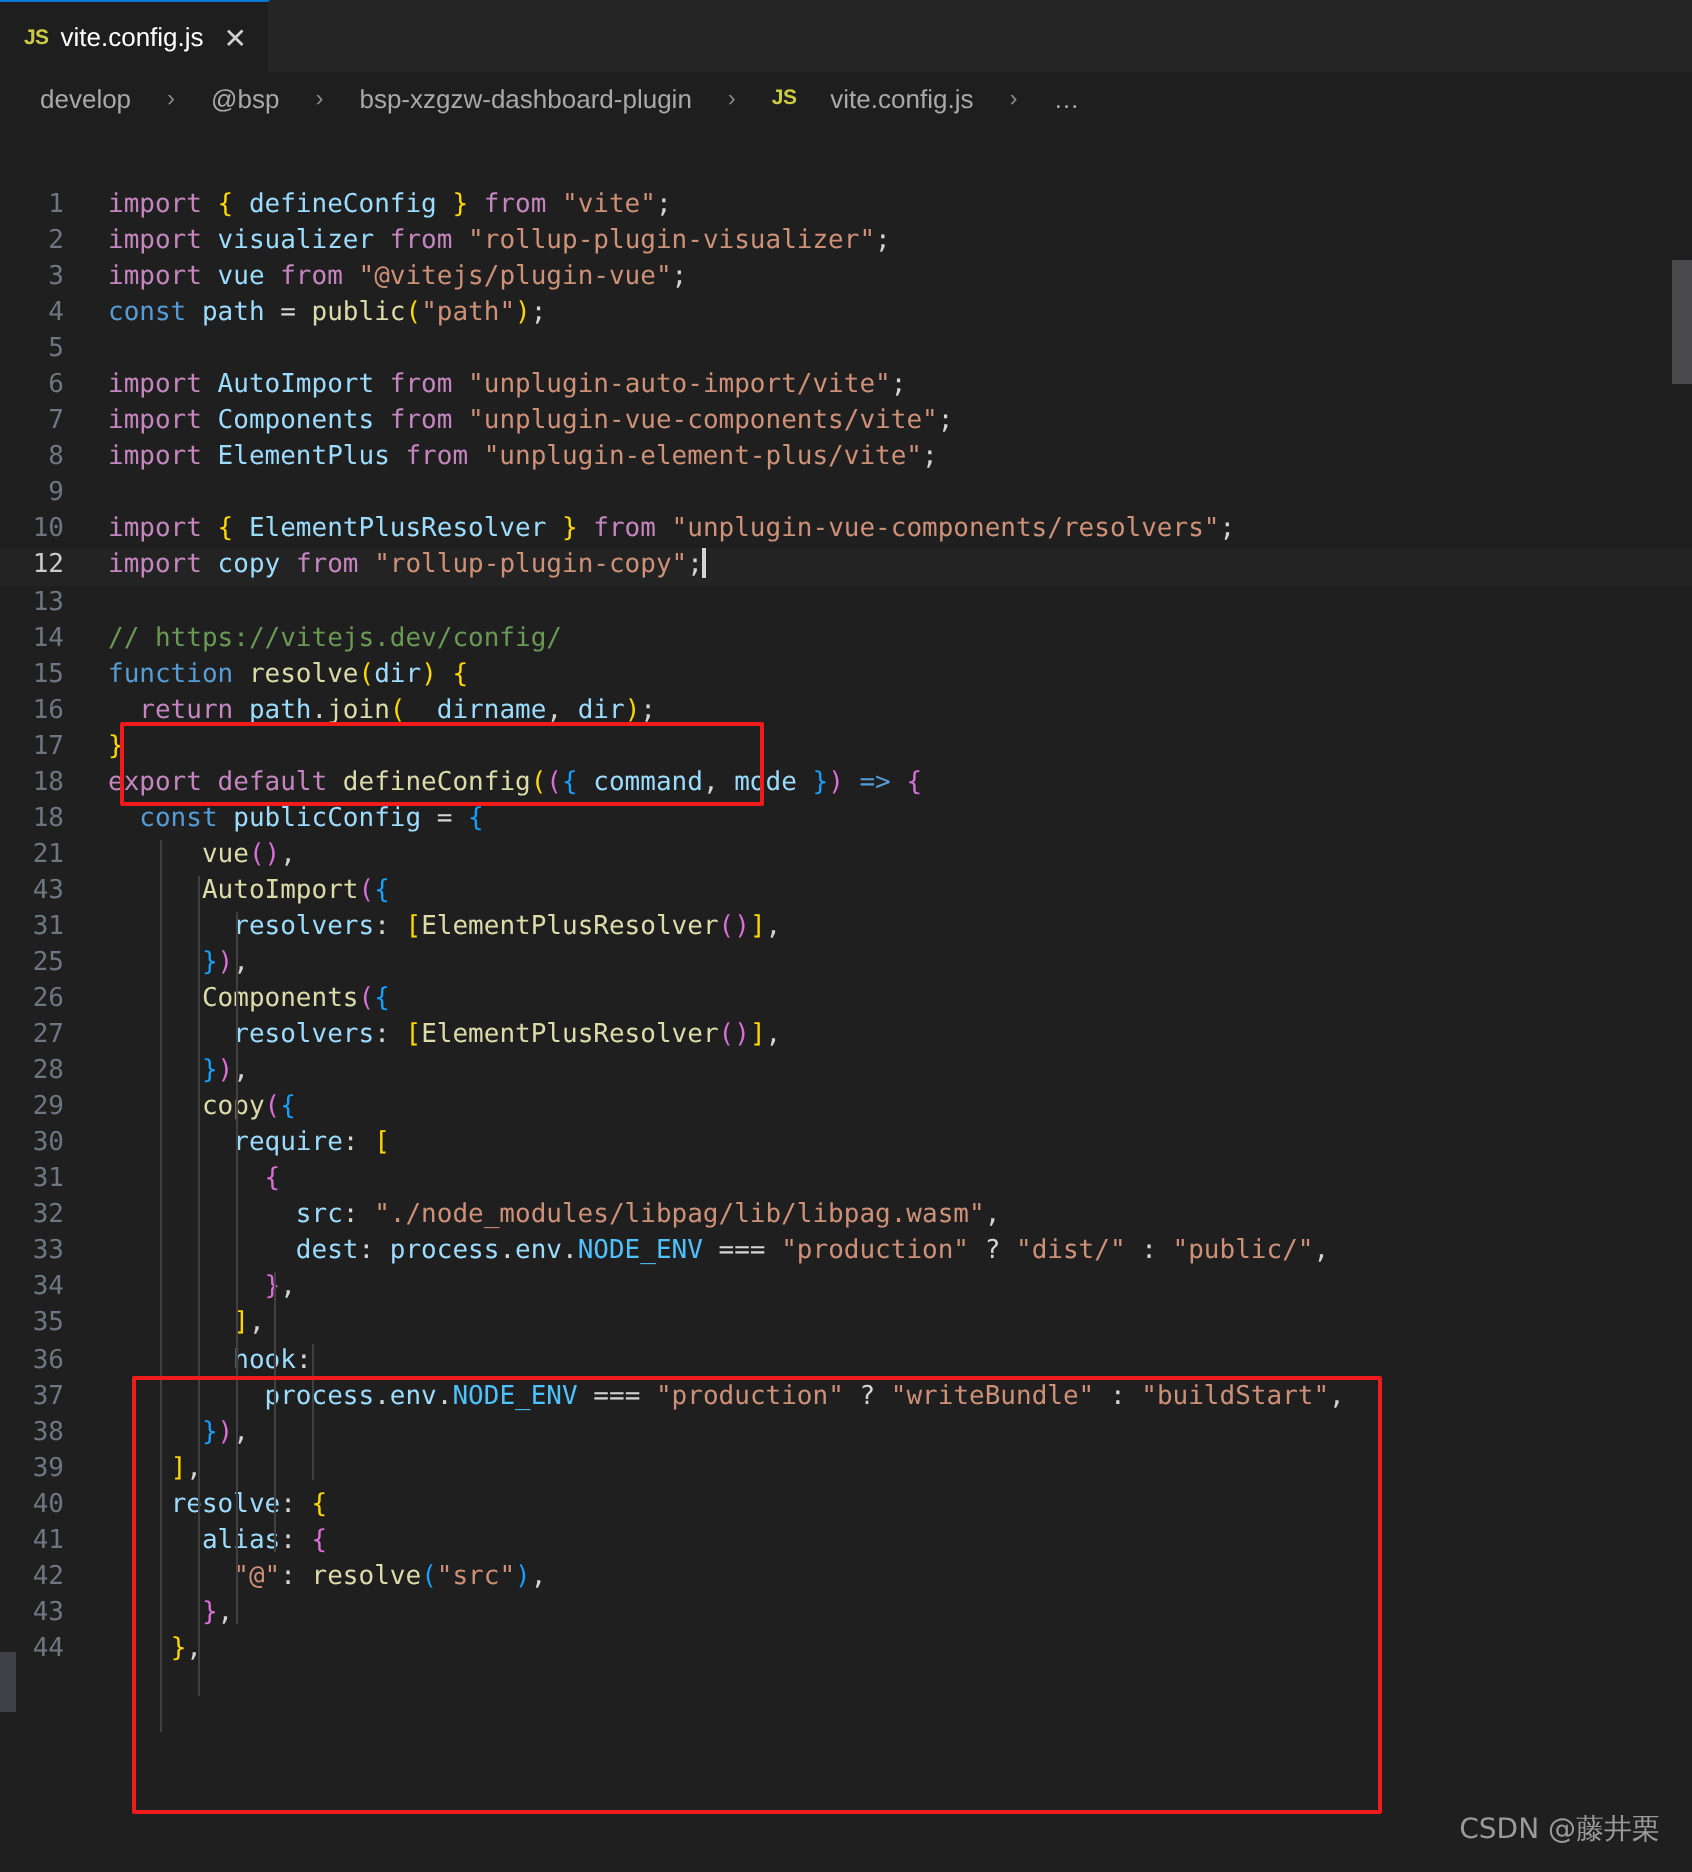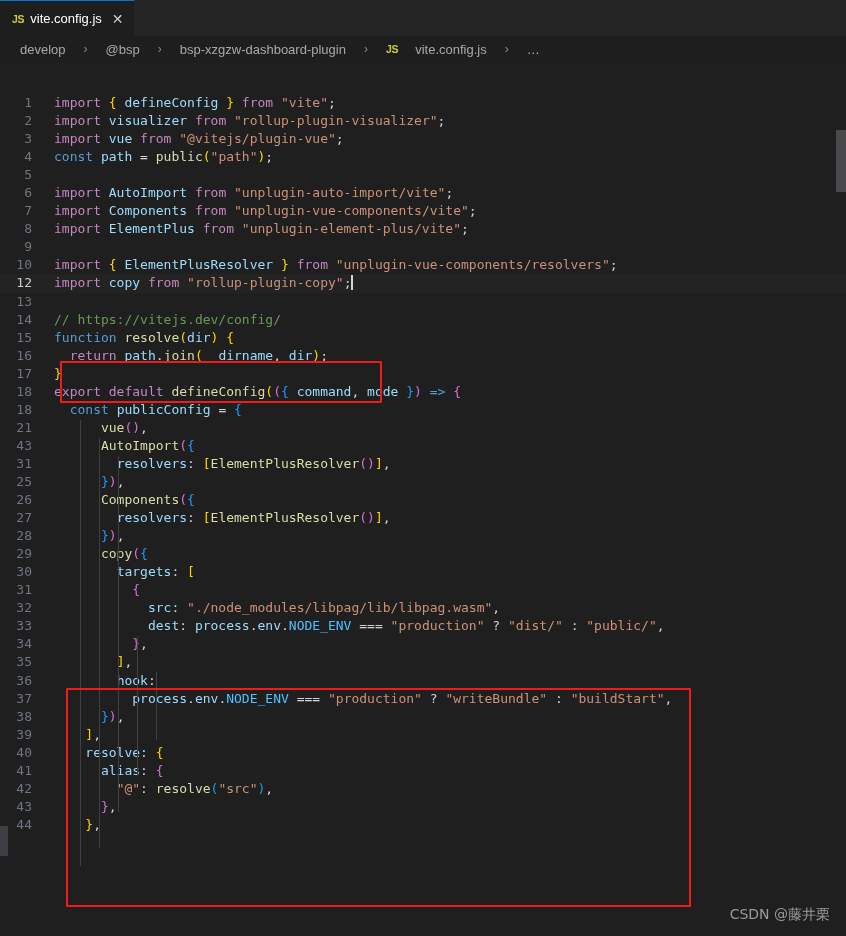--- a/index.html
+++ b/index.html
@@ -263,21 +263,21 @@
         <div class="row"><div class="lineno">18</div><div class="code"><span class="kw">export</span><span class="ws"> </span><span class="kw">default</span><span class="ws"> </span><span class="fn">defineConfig</span><span class="p1">(</span><span class="p2">(</span><span class="p3">{</span><span class="ws"> </span><span class="id">command</span><span class="op">,</span><span class="ws"> </span><span class="id">mode</span><span class="ws"> </span><span class="p3">}</span><span class="p2">)</span><span class="ws"> </span><span class="kw2">=&gt;</span><span class="ws"> </span><span class="p2">{</span></div></div>
         <div class="row"><div class="lineno">18</div><div class="code"><span class="ws">  </span><span class="kw2">const</span><span class="ws"> </span><span class="id">publicConfig</span><span class="ws"> </span><span class="op">=</span><span class="ws"> </span><span class="p3">{</span></div></div>
         <div class="row"><div class="lineno">21</div><div class="code"><span class="ws">      </span><span class="fn">vue</span><span class="p2">(</span><span class="p2">)</span><span class="op">,</span></div></div>
         <div class="row"><div class="lineno">43</div><div class="code"><span class="ws">      </span><span class="fn">AutoImport</span><span class="p2">(</span><span class="p3">{</span></div></div>
         <div class="row"><div class="lineno">31</div><div class="code"><span class="ws">        </span><span class="id">resolvers</span><span class="op">:</span><span class="ws"> </span><span class="p1">[</span><span class="fn">ElementPlusResolver</span><span class="p2">(</span><span class="p2">)</span><span class="p1">]</span><span class="op">,</span></div></div>
         <div class="row"><div class="lineno">25</div><div class="code"><span class="ws">      </span><span class="p3">}</span><span class="p2">)</span><span class="op">,</span></div></div>
         <div class="row"><div class="lineno">26</div><div class="code"><span class="ws">      </span><span class="fn">Components</span><span class="p2">(</span><span class="p3">{</span></div></div>
         <div class="row"><div class="lineno">27</div><div class="code"><span class="ws">        </span><span class="id">resolvers</span><span class="op">:</span><span class="ws"> </span><span class="p1">[</span><span class="fn">ElementPlusResolver</span><span class="p2">(</span><span class="p2">)</span><span class="p1">]</span><span class="op">,</span></div></div>
         <div class="row"><div class="lineno">28</div><div class="code"><span class="ws">      </span><span class="p3">}</span><span class="p2">)</span><span class="op">,</span></div></div>
         <div class="row"><div class="lineno">29</div><div class="code"><span class="ws">      </span><span class="fn">copy</span><span class="p2">(</span><span class="p3">{</span></div></div>
-        <div class="row"><div class="lineno">30</div><div class="code"><span class="ws">        </span><span class="id">targets</span><span class="op">:</span><span class="ws"> </span><span class="p1">[</span></div></div>
+        <div class="row"><div class="lineno">30</div><div class="code"><span class="ws">        </span><span class="id">require</span><span class="op">:</span><span class="ws"> </span><span class="p1">[</span></div></div>
         <div class="row"><div class="lineno">31</div><div class="code"><span class="ws">          </span><span class="p2">{</span></div></div>
         <div class="row"><div class="lineno">32</div><div class="code"><span class="ws">            </span><span class="id">src</span><span class="op">:</span><span class="ws"> </span><span class="str">"./node_modules/libpag/lib/libpag.wasm"</span><span class="op">,</span></div></div>
         <div class="row"><div class="lineno">33</div><div class="code"><span class="ws">            </span><span class="id">dest</span><span class="op">:</span><span class="ws"> </span><span class="id">process</span><span class="op">.</span><span class="id">env</span><span class="op">.</span><span class="cst">NODE_ENV</span><span class="ws"> </span><span class="op">===</span><span class="ws"> </span><span class="str">"production"</span><span class="ws"> </span><span class="op">?</span><span class="ws"> </span><span class="str">"dist/"</span><span class="ws"> </span><span class="op">:</span><span class="ws"> </span><span class="str">"public/"</span><span class="op">,</span></div></div>
         <div class="row"><div class="lineno">34</div><div class="code"><span class="ws">          </span><span class="p2">}</span><span class="op">,</span></div></div>
         <div class="row"><div class="lineno">35</div><div class="code"><span class="ws">        </span><span class="p1">]</span><span class="op">,</span></div></div>
         <div class="row"><div class="lineno">36</div><div class="code"><span class="ws">        </span><span class="id">hook</span><span class="op">:</span></div></div>
         <div class="row"><div class="lineno">37</div><div class="code"><span class="ws">          </span><span class="id">process</span><span class="op">.</span><span class="id">env</span><span class="op">.</span><span class="cst">NODE_ENV</span><span class="ws"> </span><span class="op">===</span><span class="ws"> </span><span class="str">"production"</span><span class="ws"> </span><span class="op">?</span><span class="ws"> </span><span class="str">"writeBundle"</span><span class="ws"> </span><span class="op">:</span><span class="ws"> </span><span class="str">"buildStart"</span><span class="op">,</span></div></div>
         <div class="row"><div class="lineno">38</div><div class="code"><span class="ws">      </span><span class="p3">}</span><span class="p2">)</span><span class="op">,</span></div></div>
         <div class="row"><div class="lineno">39</div><div class="code"><span class="ws">    </span><span class="p1">]</span><span class="op">,</span></div></div>
         <div class="row"><div class="lineno">40</div><div class="code"><span class="ws">    </span><span class="id">resolve</span><span class="op">:</span><span class="ws"> </span><span class="p1">{</span></div></div>

